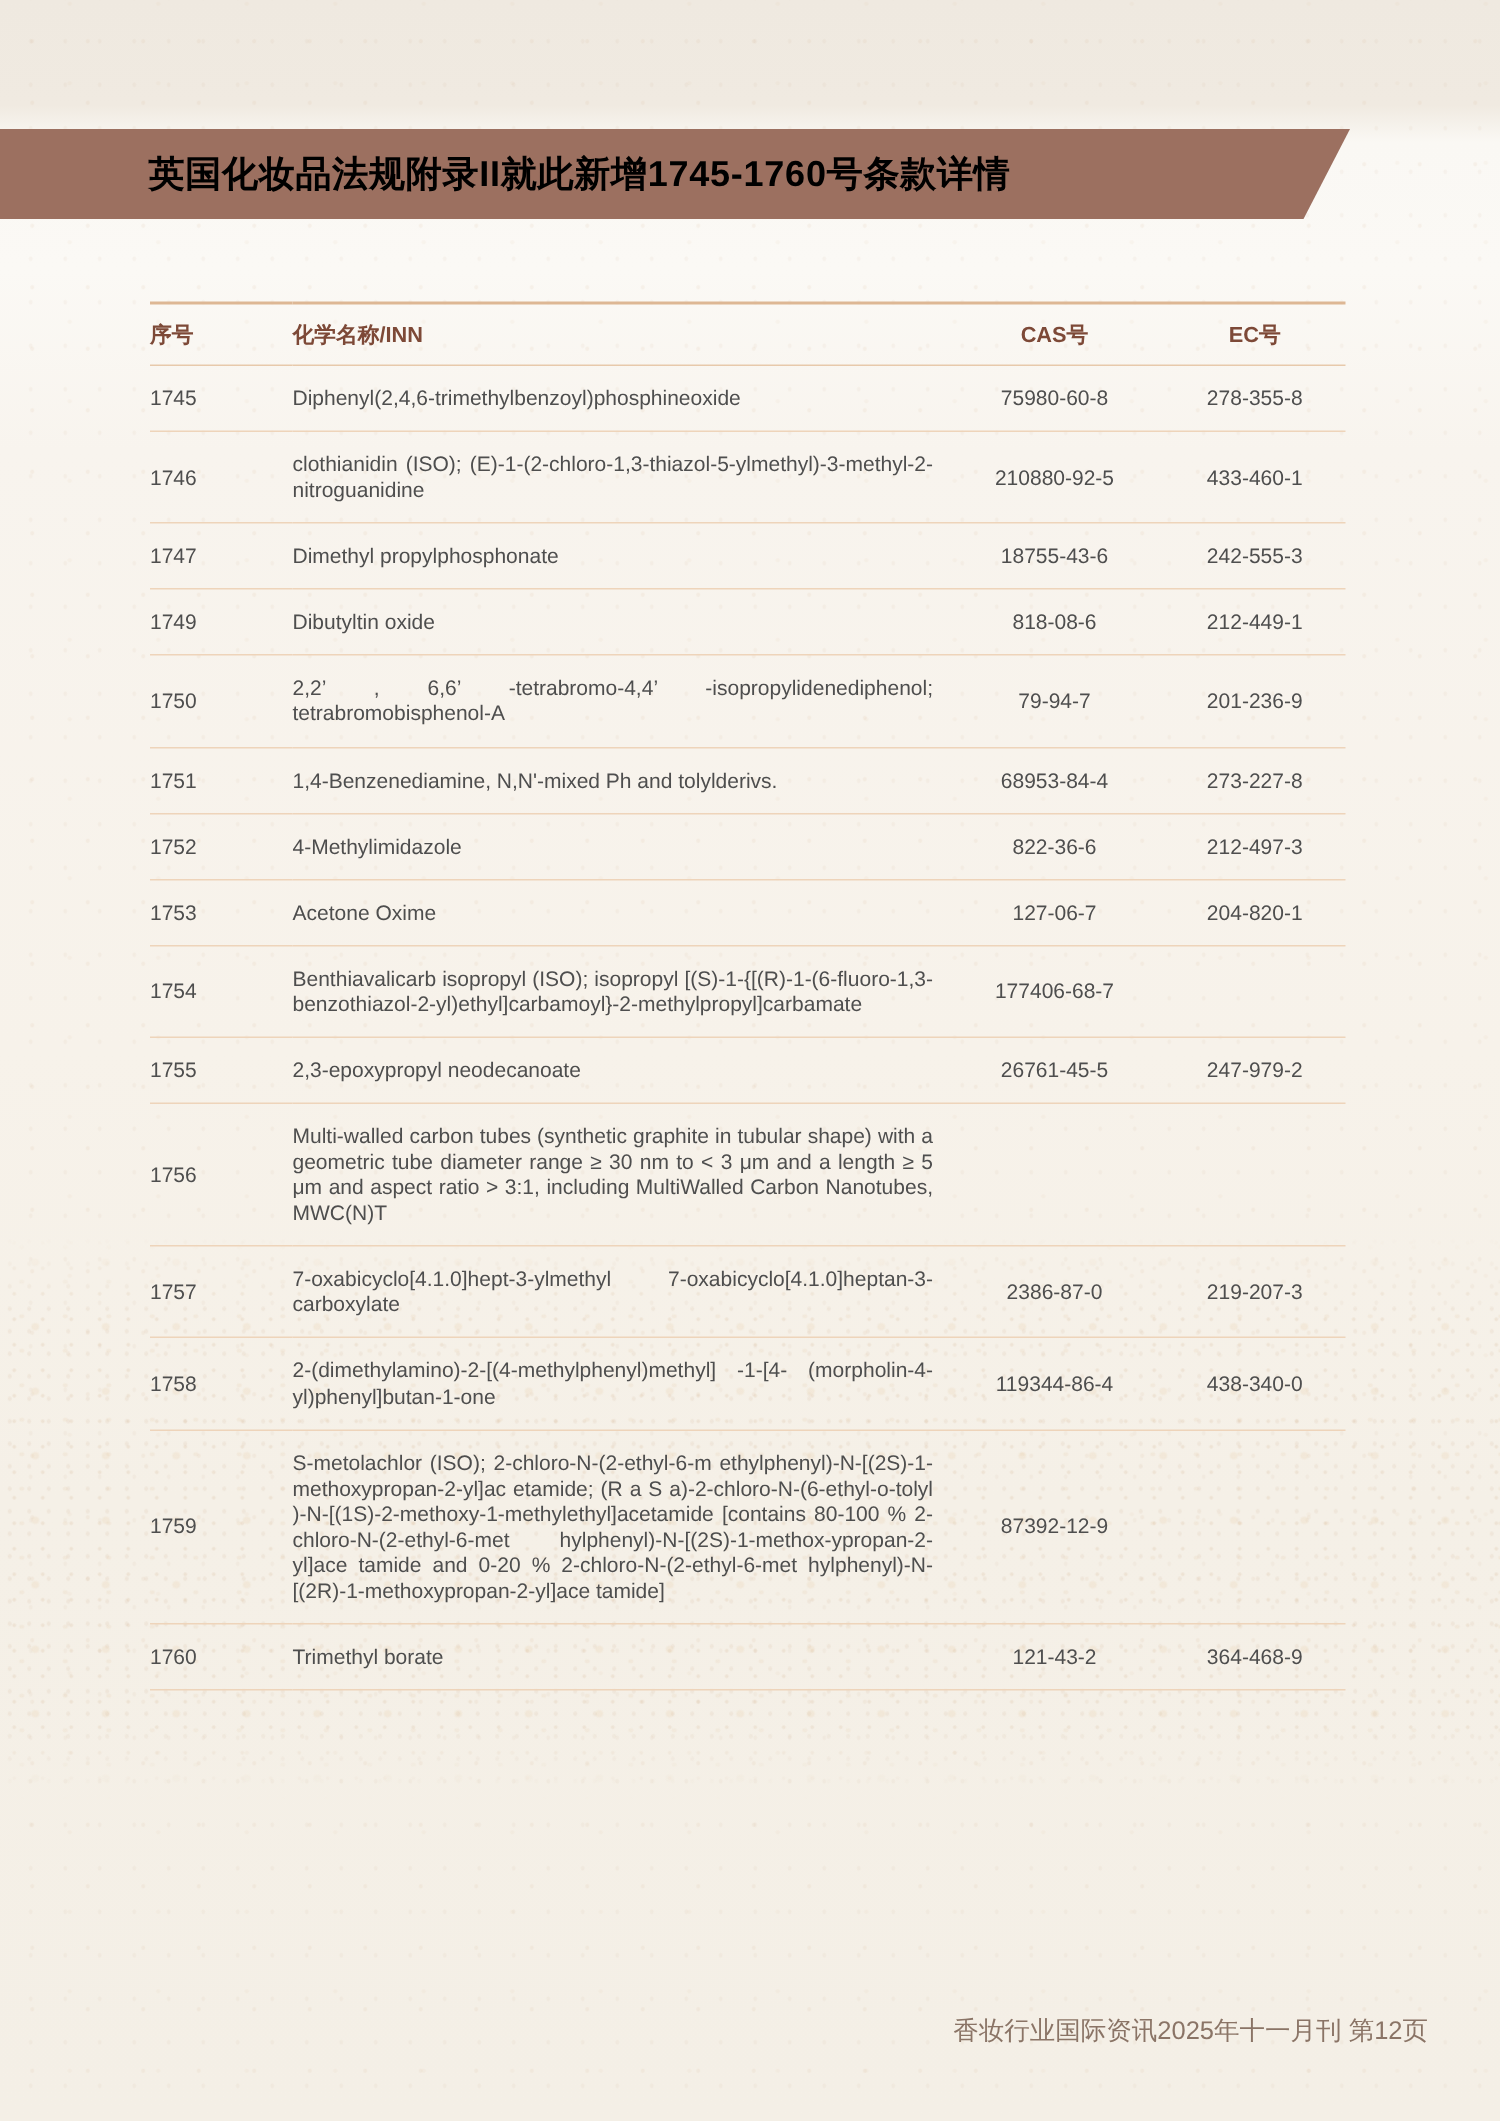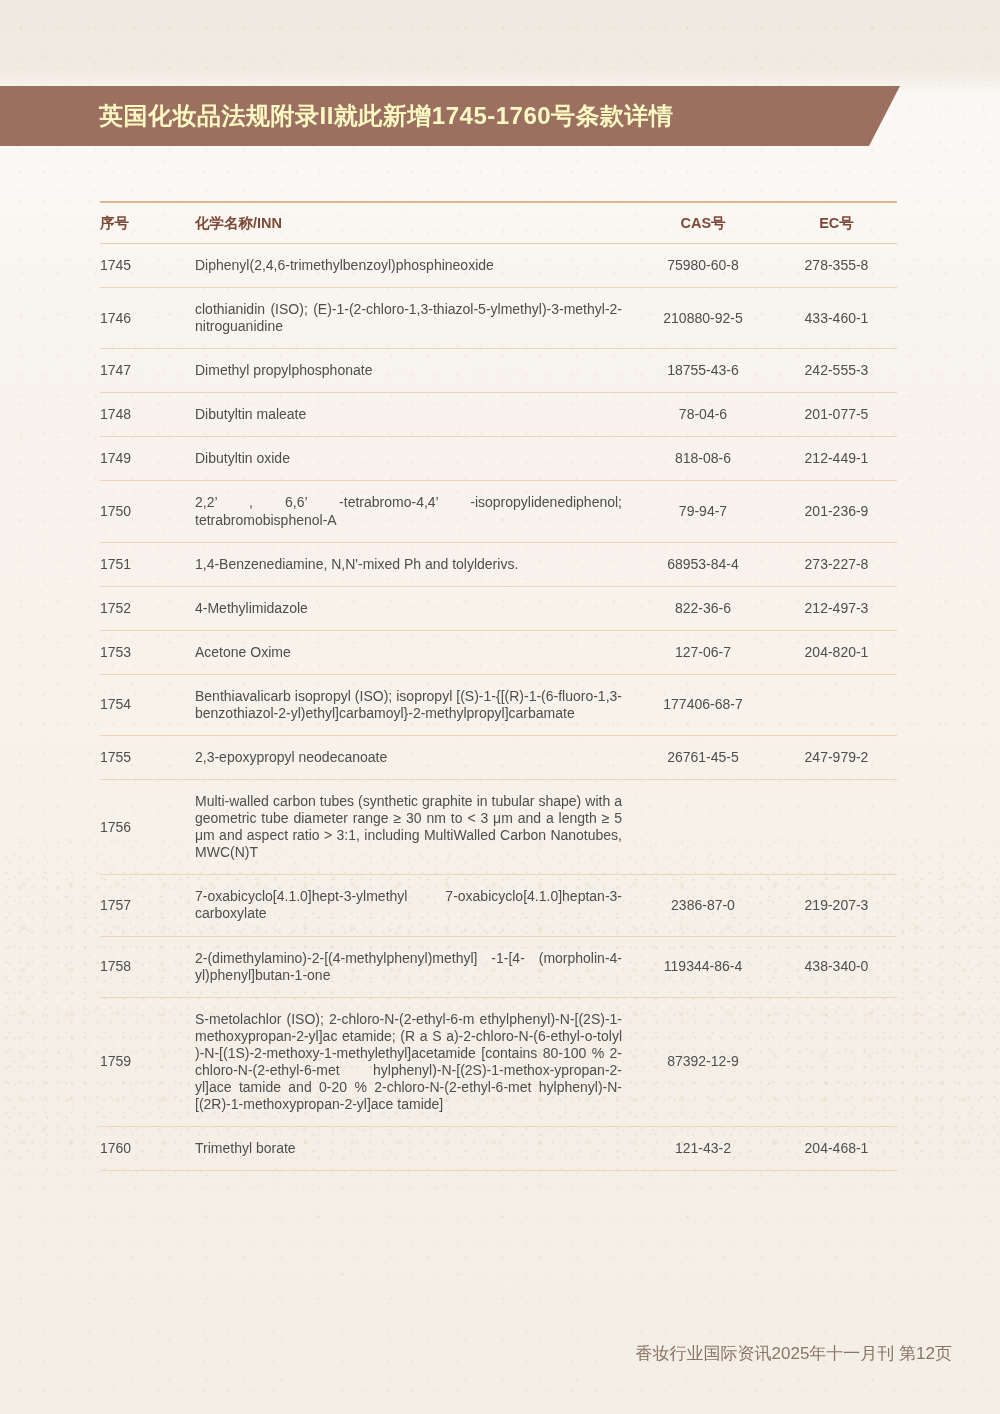--- a/index.html
+++ b/index.html
@@ -39,21 +39,21 @@
     position:absolute;top:86px;left:0;z-index:2;
     width:900px;height:60px;
     background:#9c7060;
     clip-path:polygon(0 0, 100% 0, calc(100% - 31px) 100%, 0 100%);
     display:flex;align-items:center;
     padding-left:99px;box-sizing:border-box;
   }
   .banner h1{
     margin:0;
     font-size:24px;font-weight:bold;
-    color:#fef9c3;letter-spacing:0.5px;
+    color:#000000;letter-spacing:0.5px;
     white-space:nowrap;
   }
   .table-wrap{
     position:absolute;top:201px;left:100px;z-index:2;
     width:797px;
   }
   table{
     width:100%;
     border-collapse:collapse;
     font-size:14px;
@@ -128,26 +128,20 @@
             <td class="c">210880-92-5</td>
             <td class="c">433-460-1</td>
           </tr>
           <tr>
             <td>1747</td>
             <td class="name">Dimethyl propylphosphonate</td>
             <td class="c">18755-43-6</td>
             <td class="c">242-555-3</td>
           </tr>
           <tr>
-            <td>1748</td>
-            <td class="name">Dibutyltin maleate</td>
-            <td class="c">78-04-6</td>
-            <td class="c">201-077-5</td>
-          </tr>
-          <tr>
             <td>1749</td>
             <td class="name">Dibutyltin oxide</td>
             <td class="c">818-08-6</td>
             <td class="c">212-449-1</td>
           </tr>
           <tr>
             <td>1750</td>
             <td class="name">2,2’ , 6,6’ -tetrabromo-4,4’ -isopropylidenediphenol; tetrabromobisphenol-A</td>
             <td class="c">79-94-7</td>
             <td class="c">201-236-9</td>
@@ -203,20 +197,20 @@
           <tr>
             <td>1759</td>
             <td class="name">S-metolachlor (ISO); 2-chloro-N-(2-ethyl-6-m ethylphenyl)-N-[(2S)-1-methoxypropan-2-yl]ac etamide; (R a S a)-2-chloro-N-(6-ethyl-o-tolyl )-N-[(1S)-2-methoxy-1-methylethyl]acetamide [contains 80-100 % 2-chloro-N-(2-ethyl-6-met hylphenyl)-N-[(2S)-1-methox-ypropan-2-yl]ace tamide and 0-20 % 2-chloro-N-(2-ethyl-6-met hylphenyl)-N-[(2R)-1-methoxypropan-2-yl]ace tamide]</td>
             <td class="c">87392-12-9</td>
             <td class="c"></td>
           </tr>
           <tr>
             <td>1760</td>
             <td class="name">Trimethyl borate</td>
             <td class="c">121-43-2</td>
-            <td class="c">204-468-1</td>
+            <td class="c">364-468-9</td>
           </tr>
         </tbody>
     </table>
   </div>
 
   <div class="footer">香妆行业国际资讯2025年十一月刊 第12页</div>
 </div>
 
 </body></html>

